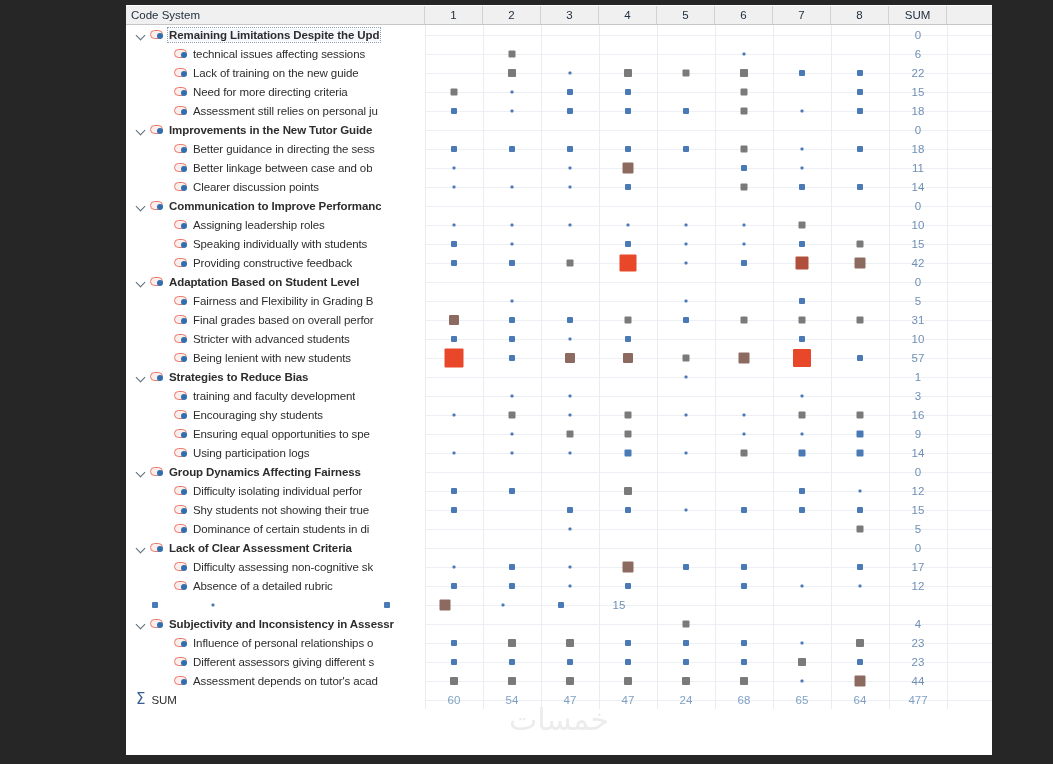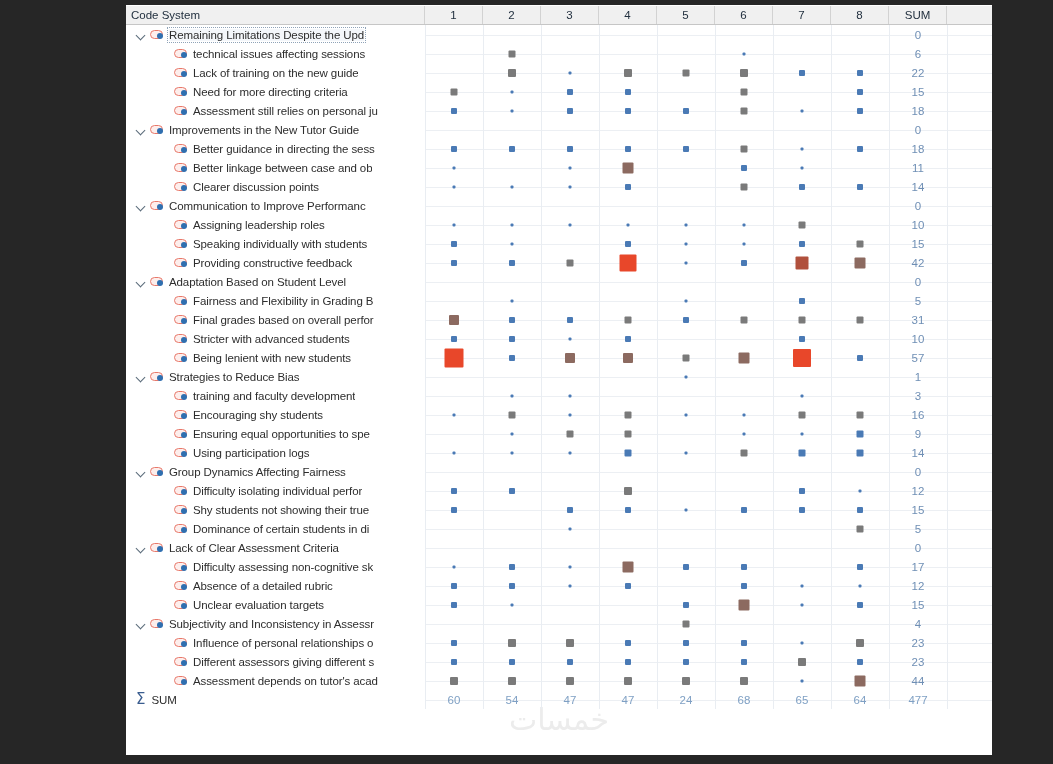--- a/index.html
+++ b/index.html
@@ -114,21 +114,21 @@
     background:#2f6fb0;
   }
 
   .ltext{
     font-size:11.5px;
     color:#2d2d2d;
     letter-spacing:-0.1px;
     white-space:nowrap;
     overflow:hidden;
   }
-  .row.parent .ltext{color:#2d2d2d;}
+  .row.parent .ltext{color:#2d2d2d;font-weight:bold;}
 
   
   .row.selected .ltext{
     outline:1px dotted #8fa3b8;
     outline-offset:1px;
     background:#f4f7fb;
   }
 
   .cell{
     width:58px;height:19px;
@@ -1147,27 +1147,20 @@
             <span class="mark" style="width: 3px; height: 3px; background: rgb(74, 122, 181);"></span>
           </div>
           <div class="cell">
             <span class="mark" style="width: 3px; height: 3px; background: rgb(74, 122, 181);"></span>
           </div>
           <div class="sumcell">12</div>
           <div class="pad"></div>
         </div>
         <div class="row child">
           <div class="hline"></div>
-          <div class="label">
-            <span class="cicon">
-              <span class="body"></span>
-              <span class="dot"></span>
-            </span>
-            <span class="ltext">Unclear evaluation targets</span>
-          </div>
           <div class="cell">
             <span class="mark" style="width: 6px; height: 6px; background: rgb(74, 122, 181);"></span>
           </div>
           <div class="cell">
             <span class="mark" style="width: 3px; height: 3px; background: rgb(74, 122, 181);"></span>
           </div>
           <div class="cell"></div>
           <div class="cell"></div>
           <div class="cell">
             <span class="mark" style="width: 6px; height: 6px; background: rgb(74, 122, 181);"></span>

